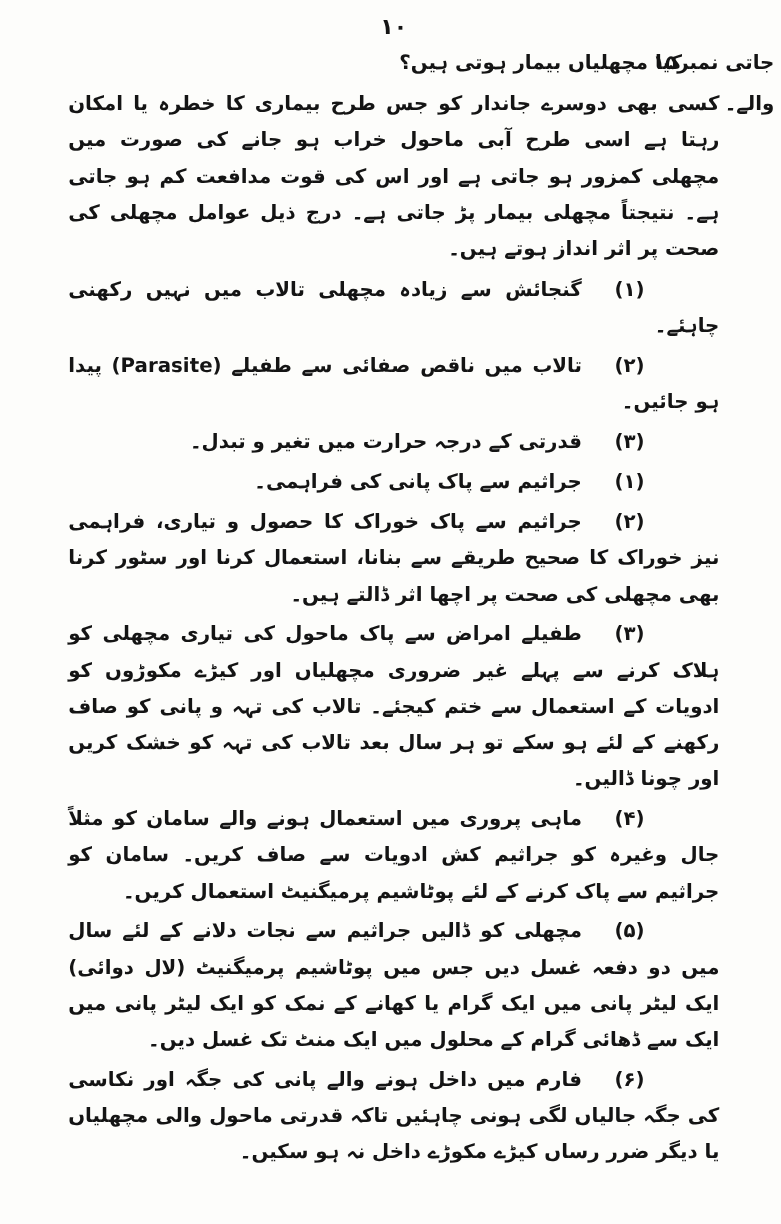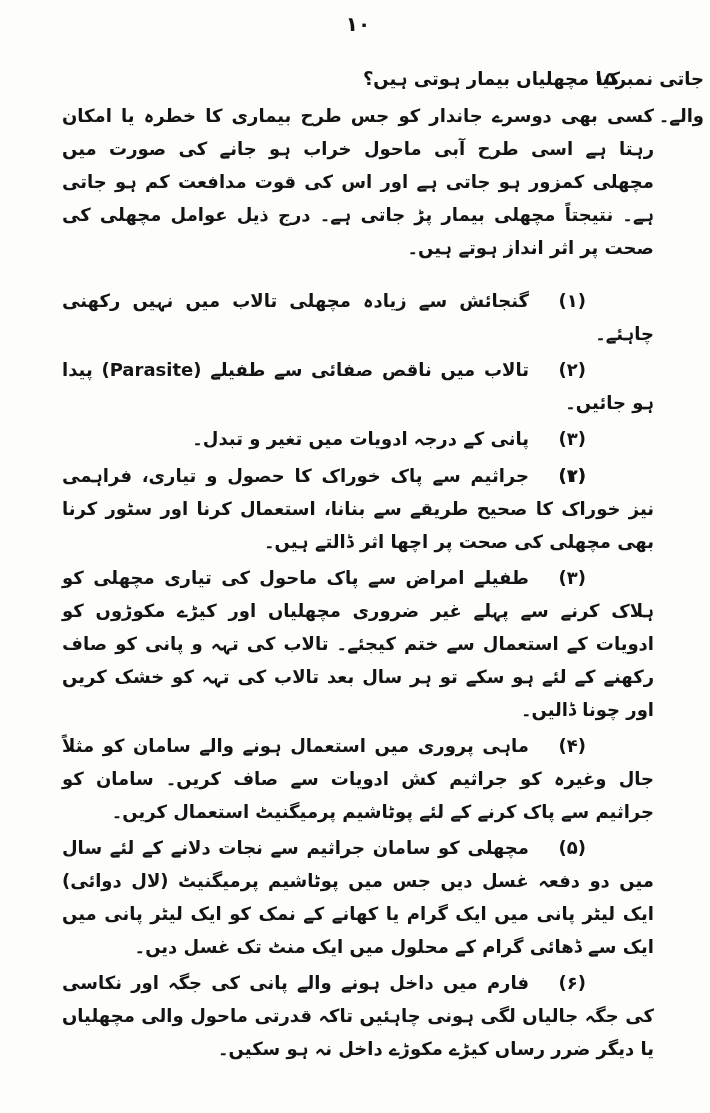--- a/index.html
+++ b/index.html
@@ -19,40 +19,40 @@
     font-weight: 700;
     font-size: 18px;
     line-height: 33px;
     padding: 6px 56px 28px 62px;
     position: relative;
   }
   .page-number {
     text-align: center;
     font-size: 20px;
     letter-spacing: 2px;
-    margin: 2px 0 21px 0;
+    margin: 2px 0 0 0;
   }
   .labelled {
     position: relative;
   }
   .hang {
     position: absolute;
     right: -50px;
     top: 0;
     white-space: nowrap;
   }
   .question-row {
     margin-bottom: 4px;
   }
   .question-text {
     padding-right: 34px;
     text-align: right;
   }
   .para {
-    margin: 0 0 20px 0;
+    margin: 0 0 4px 0;
     text-align: justify;
     text-justify: inter-word;
   }
   .intro2 {
     margin: 6px 0 8px 0;
     text-align: right;
   }
   .item {
     position: relative;
     margin: 3px 0;
@@ -94,44 +94,45 @@
     <div class="item">
       <span class="num">(۱)</span>
       <span class="txt">گنجائش سے زیادہ مچھلی تالاب میں نہیں رکھنی چاہئے۔</span>
     </div>
     <div class="item">
       <span class="num">(۲)</span>
       <span class="txt">تالاب میں ناقص صفائی سے طفیلے (Parasite) پیدا ہو جائیں۔</span>
     </div>
     <div class="item">
       <span class="num">(۳)</span>
-      <span class="txt">پانی کے درجہ ادویات میں تغیر و تبدل۔</span>
+      <span class="txt">قدرتی کے درجہ حرارت میں تغیر و تبدل۔</span>
     </div>
   </div>
 
 
   <div class="list">
     <div class="item">
       <span class="num">(۱)</span>
+      <span class="txt">جراثیم سے پاک پانی کی فراہمی۔</span>
     </div>
     <div class="item">
       <span class="num">(۲)</span>
       <span class="txt">جراثیم سے پاک خوراک کا حصول و تیاری، فراہمی نیز خوراک کا صحیح طریقے سے بنانا، استعمال کرنا اور سٹور کرنا بھی مچھلی کی صحت پر اچھا اثر ڈالتے ہیں۔</span>
     </div>
     <div class="item">
       <span class="num">(۳)</span>
       <span class="txt">طفیلے امراض سے پاک ماحول کی تیاری مچھلی کو ہلاک کرنے سے پہلے غیر ضروری مچھلیاں اور کیڑے مکوڑوں کو ادویات کے استعمال سے ختم کیجئے۔ تالاب کی تہہ و پانی کو صاف رکھنے کے لئے ہو سکے تو ہر سال بعد تالاب کی تہہ کو خشک کریں اور چونا ڈالیں۔</span>
     </div>
     <div class="item">
       <span class="num">(۴)</span>
       <span class="txt">ماہی پروری میں استعمال ہونے والے سامان کو مثلاً جال وغیرہ کو جراثیم کش ادویات سے صاف کریں۔ سامان کو جراثیم سے پاک کرنے کے لئے پوٹاشیم پرمیگنیٹ استعمال کریں۔</span>
     </div>
     <div class="item">
       <span class="num">(۵)</span>
-      <span class="txt">مچھلی کو سامان جراثیم سے نجات دلانے کے لئے سال میں دو دفعہ غسل دیں جس میں پوٹاشیم پرمیگنیٹ (لال دوائی) ایک لیٹر پانی میں ایک گرام یا کھانے کے نمک کو ایک لیٹر پانی میں ایک سے ڈھائی گرام کے محلول میں ایک منٹ تک غسل دیں۔</span>
+      <span class="txt">مچھلی کو ڈالیں جراثیم سے نجات دلانے کے لئے سال میں دو دفعہ غسل دیں جس میں پوٹاشیم پرمیگنیٹ (لال دوائی) ایک لیٹر پانی میں ایک گرام یا کھانے کے نمک کو ایک لیٹر پانی میں ایک سے ڈھائی گرام کے محلول میں ایک منٹ تک غسل دیں۔</span>
     </div>
     <div class="item">
       <span class="num">(۶)</span>
       <span class="txt">فارم میں داخل ہونے والے پانی کی جگہ اور نکاسی کی جگہ جالیاں لگی ہونی چاہئیں تاکہ قدرتی ماحول والی مچھلیاں یا دیگر ضرر رساں کیڑے مکوڑے داخل نہ ہو سکیں۔</span>
     </div>
 
   </div>
 
 </div>
 

